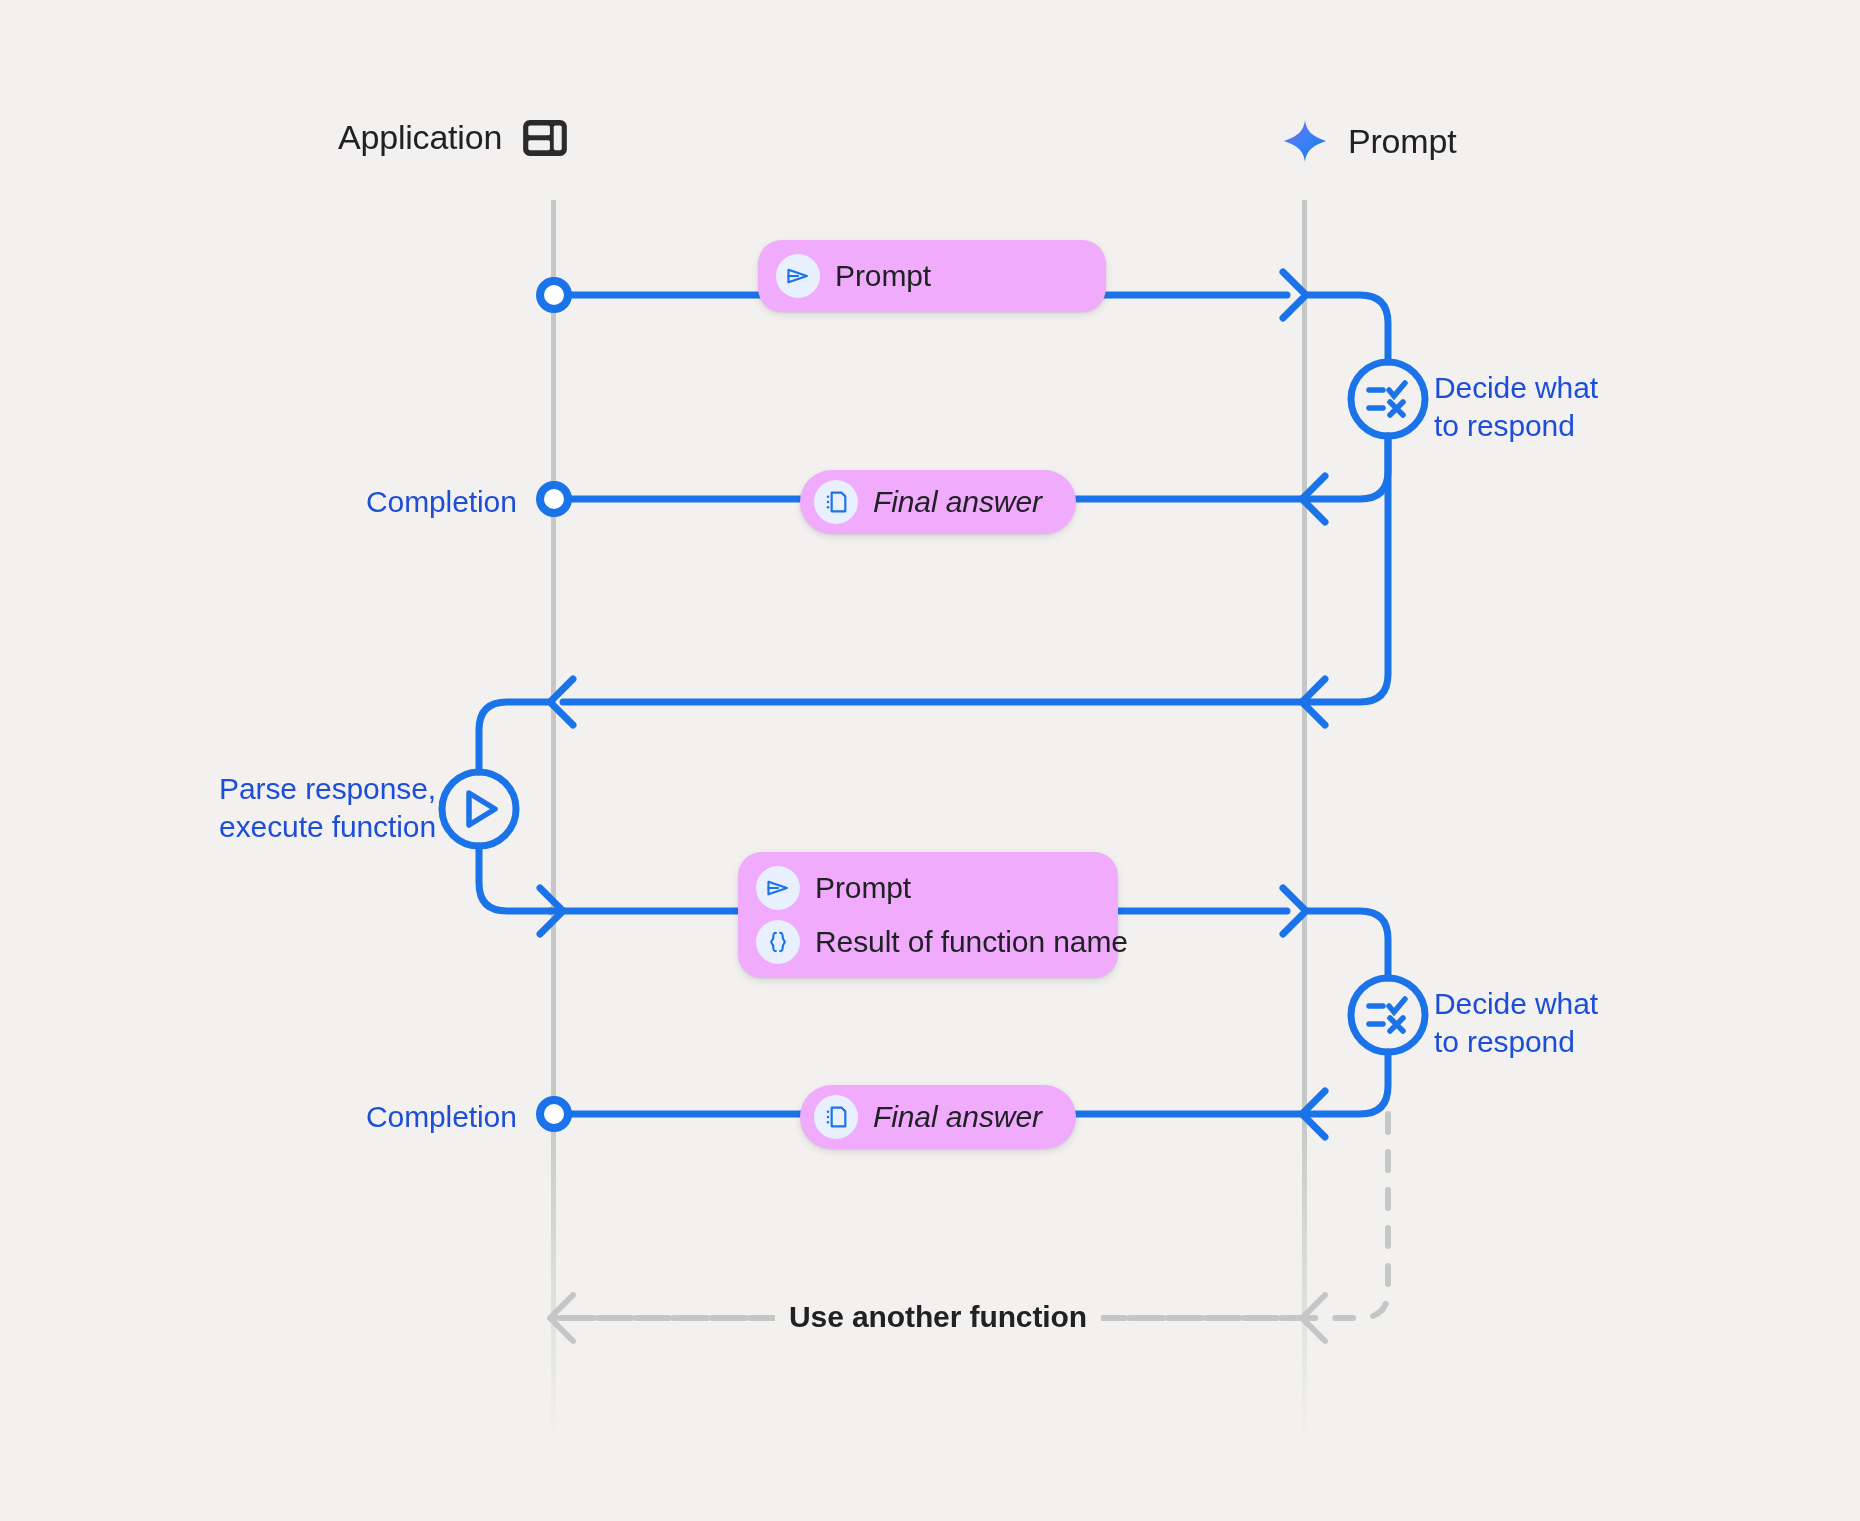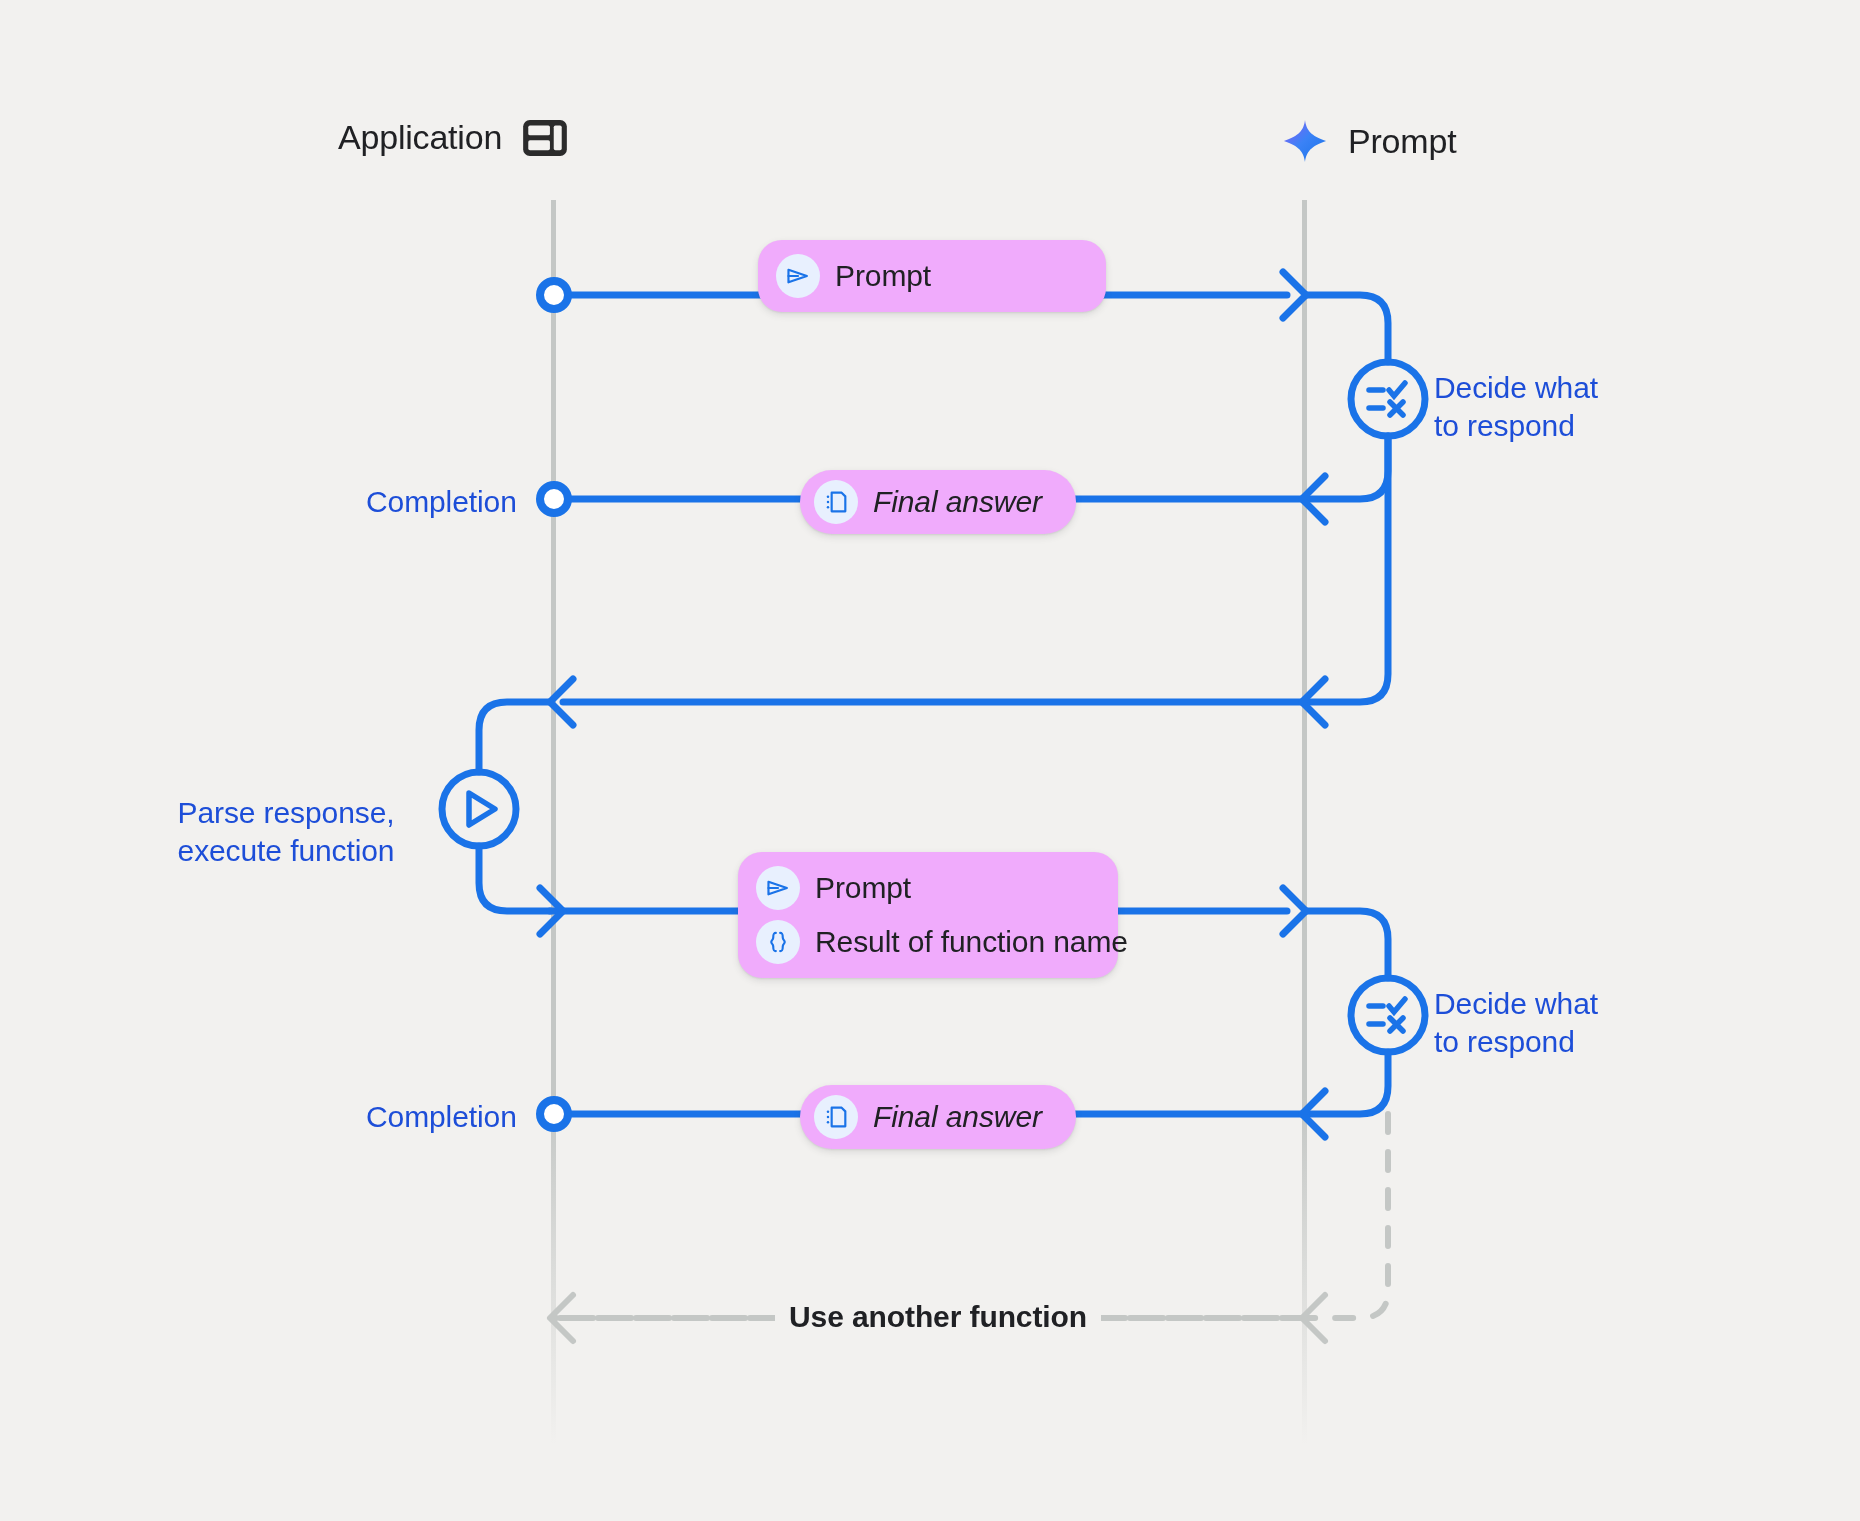--- a/index.html
+++ b/index.html
@@ -93,21 +93,21 @@
 
   
   .side-label {
     position: absolute;
     color: #1d4ed8;
     font-size: 30px;
     line-height: 1.28;
     white-space: pre-line;
     letter-spacing: -0.1px;
   }
-  .side-label.right-align { text-align: center; margin-top: 24px; }
+  .side-label.right-align { text-align: right; }
 
   
   #loop-caption {
     position: absolute;
     left: 775px;
     top: 1300px;
     background: #f2f1ef;
     padding: 0 14px;
     font-size: 30px;
     color: #202124;

